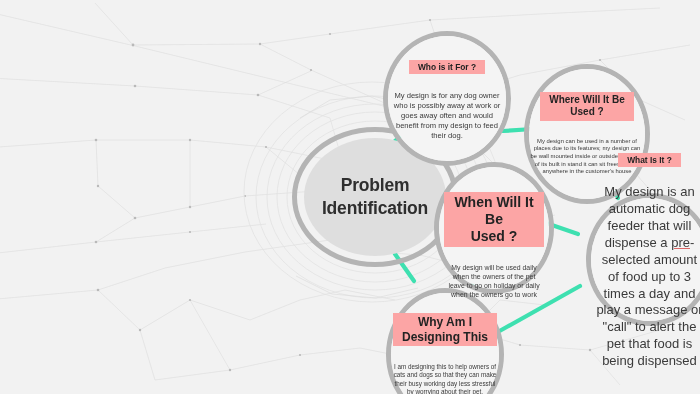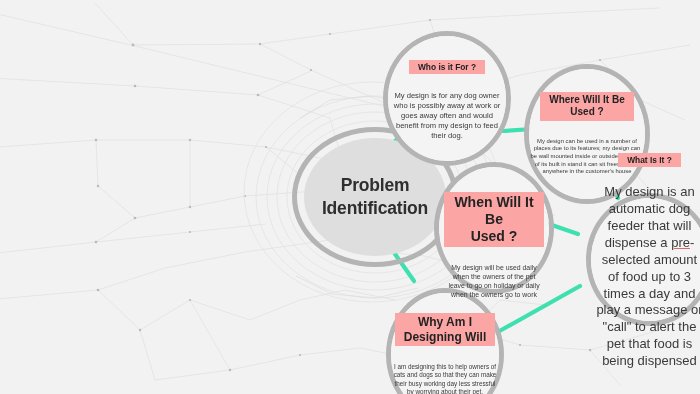--- a/index.html
+++ b/index.html
@@ -241,19 +241,19 @@
       <div class="body"><span>My design is an automatic dog feeder that will dispense a </span><u>pre</u><span>-selected amount of food up to 3 times a day and play a message or "call" to alert the pet that food is being dispensed</span></div>
     </div>
   </div>
 
   <div class="bubble" id="b-why">
     <div class="ring"></div>
     <div class="inner"></div>
     <div class="content">
       <div class="title">
         <span>Why Am I</span><br>
-        <span>Designing Will</span>
+        <span>Designing This</span>
       </div>
       <div class="body">I am designing this to help owners of cats and dogs so that they can make their busy working day less stressful by worrying about their pet.</div>
     </div>
   </div>
 
 </div>
 
 </body></html>

